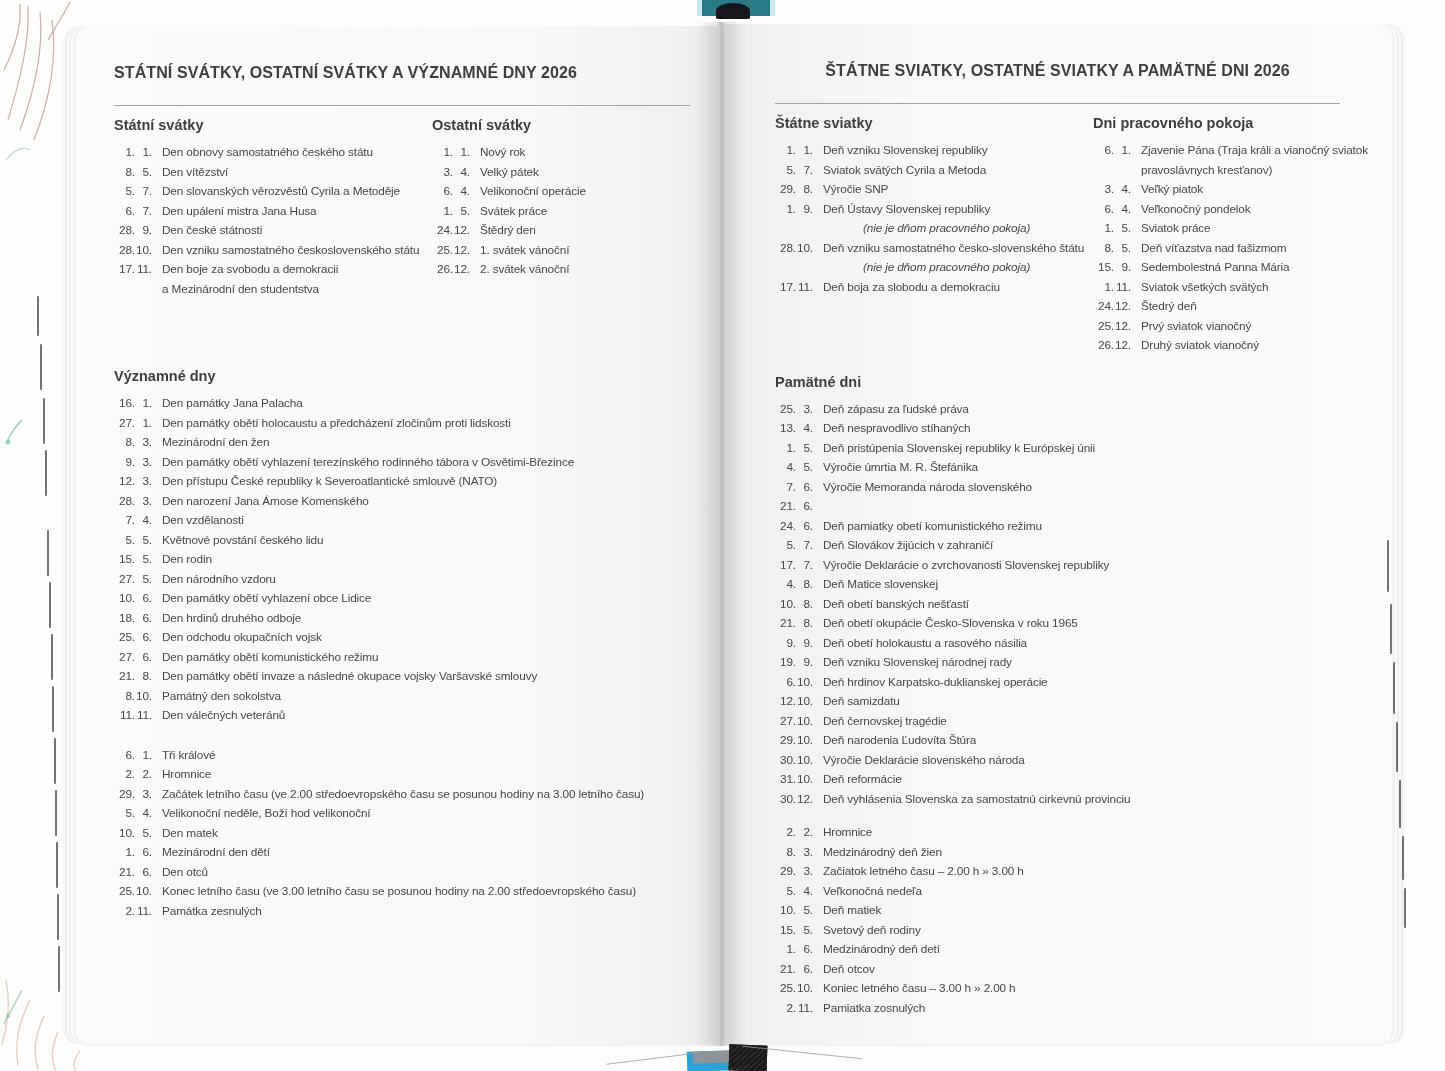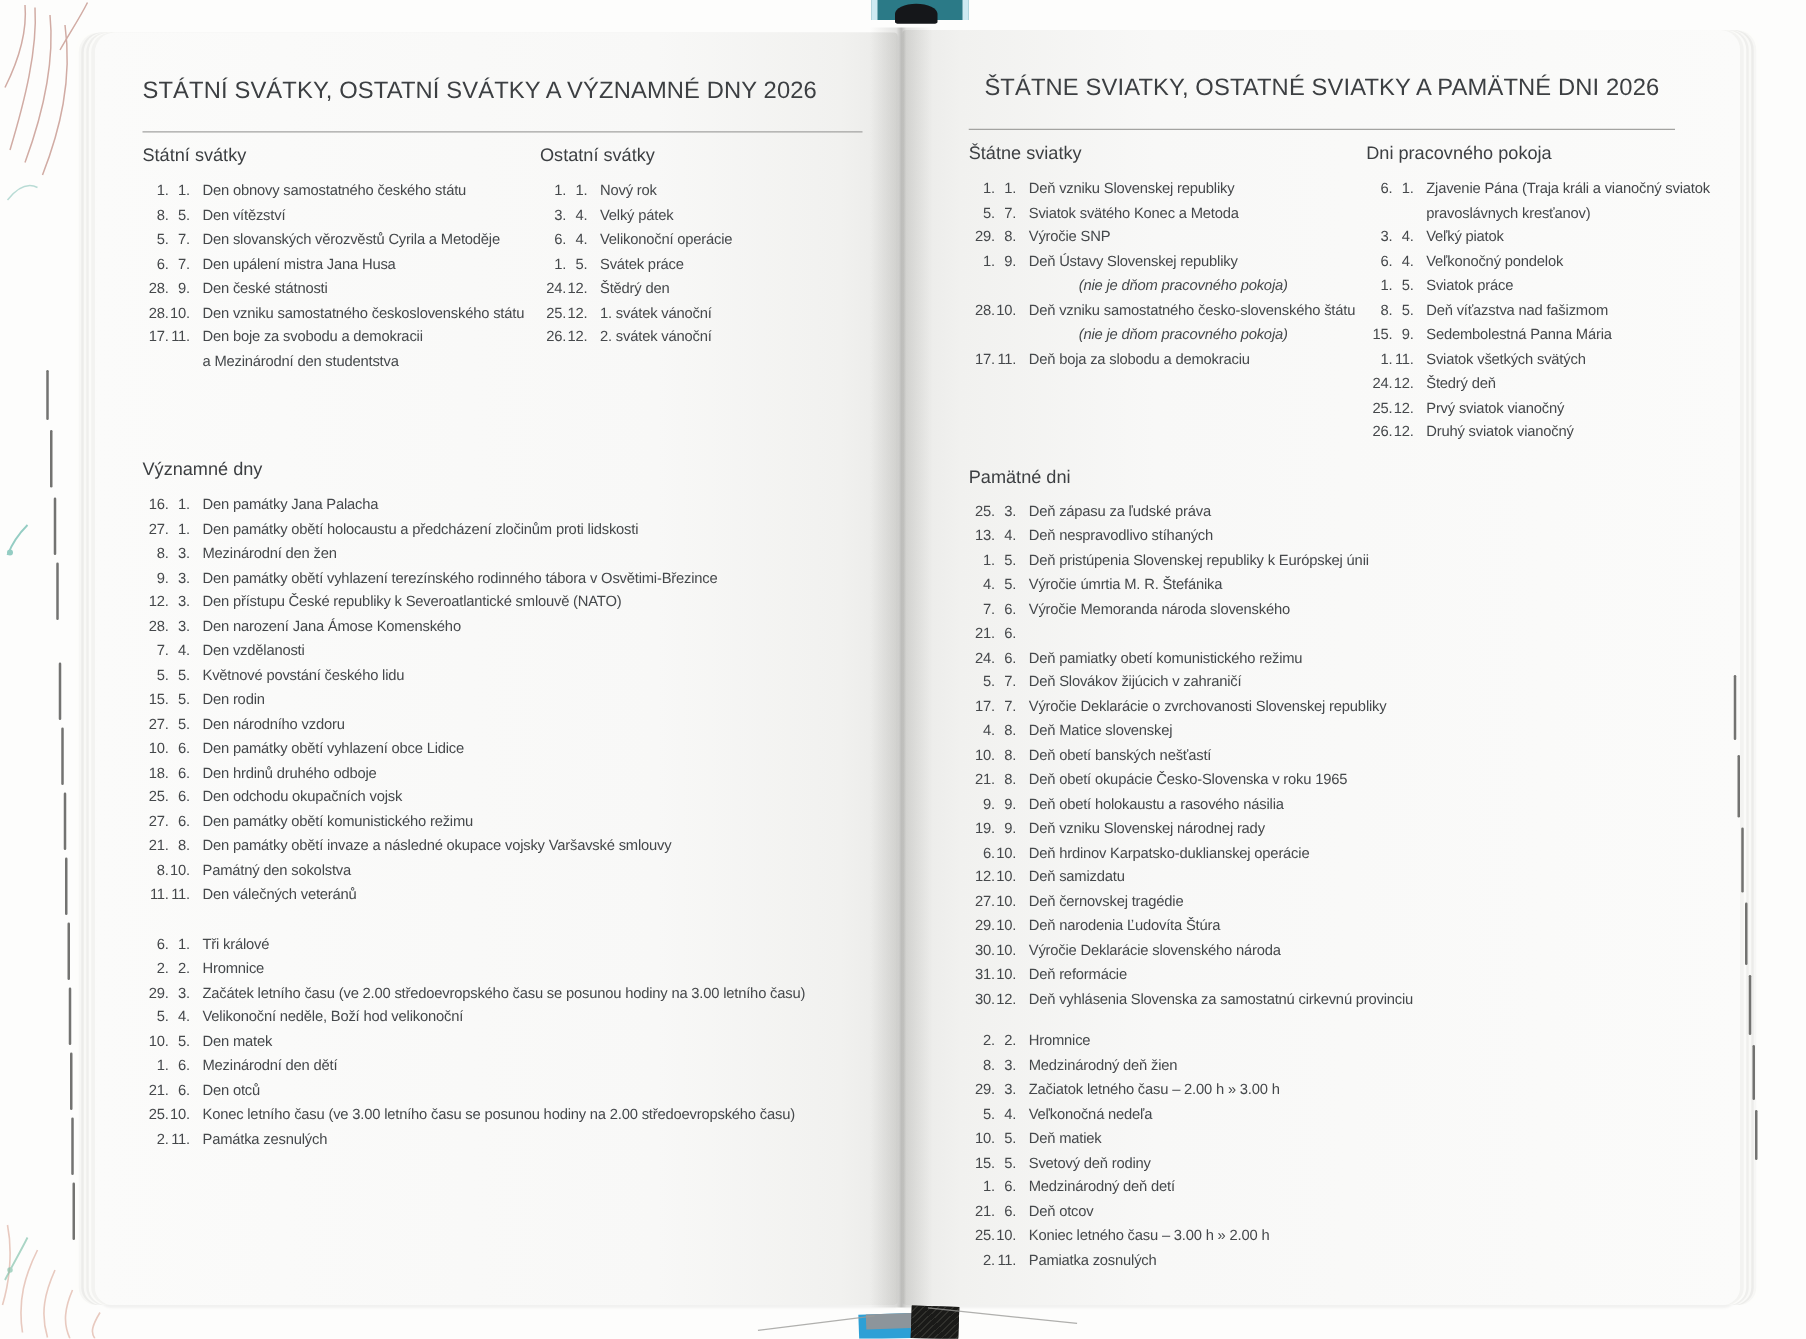--- a/index.html
+++ b/index.html
@@ -16,25 +16,25 @@
     border-radius:3px 16px 14px 3px;
     background:linear-gradient(to left,#fbfbfa 0%,#f8f8f7 70%,#f1f1ef 93%,#e9e9e7 100%);
     box-shadow:3px 0 0 #f3f3f1,5px 0 0 #fbfbf9,7px 0 0 #efefed,9px 0 0 #f9f9f7,
                11px 0 0 #ececea,13px 0 0 #f7f7f5,16px 0 0 #fdfdfb,0 2px 2px rgba(0,0,0,.05);}
   .gutter{position:absolute;left:696px;top:22px;width:50px;height:1024px;pointer-events:none;
     background:linear-gradient(to right,rgba(70,70,64,0) 0%,rgba(70,70,64,.14) 42%,
                rgba(45,45,40,.30) 50%,rgba(70,70,64,.14) 58%,rgba(70,70,64,0) 100%);}
   
   .inner-l{padding:36px 28px 0 38px;}
   .inner-r{padding:36px 52px 0 53px;}
-  h1.ptitle{margin:0;font-size:19px;line-height:22px;font-weight:normal;color:#3c3f42;
+  h1.ptitle{margin:0;font-size:16px;line-height:22px;font-weight:bold;color:#3c3f42;
     letter-spacing:.1px;}
   .ptitle.right{text-align:center;}
   .rule{border:none;border-top:1px solid #a3a3a1;margin:21px 0 9px 0;}
-  h2.shead{margin:0 0 8px 0;font-size:14.5px;line-height:20px;font-weight:normal;color:#3c3f42;}
+  h2.shead{margin:0 0 8px 0;font-size:14.5px;line-height:20px;font-weight:bold;color:#3c3f42;}
   .topcols{display:flex;}
   .topcols .col1{width:290px;flex:0 0 290px;}
   .topcols .col2{flex:1;margin-left:28px;}
   .hlist{font-size:11.8px;letter-spacing:-0.15px;}
   .row{display:flex;line-height:19.5px;white-space:nowrap;}
   .row .d{width:21px;text-align:right;flex:0 0 21px;}
   .row .m{width:17px;text-align:right;flex:0 0 17px;}
   .row .t{padding-left:10px;}
   .row .cont{display:block;}
   .row .it{font-style:italic;margin-left:40px;}
@@ -337,21 +337,21 @@
           <h2 class="shead">Štátne sviatky</h2>
           <div class="hlist">
               <div class="row">
                 <span class="d">1.</span>
                 <span class="m">1.</span>
                 <span class="t">Deň vzniku Slovenskej republiky</span>
               </div>
               <div class="row">
                 <span class="d">5.</span>
                 <span class="m">7.</span>
-                <span class="t">Sviatok svätého Konec a Metoda</span>
+                <span class="t">Sviatok svätých Cyrila a Metoda</span>
               </div>
               <div class="row">
                 <span class="d">29.</span>
                 <span class="m">8.</span>
                 <span class="t">Výročie SNP</span>
               </div>
               <div class="row">
                 <span class="d">1.</span>
                 <span class="m">9.</span>
                 <span class="t">Deň Ústavy Slovenskej republiky<span class="cont it">(nie je dňom pracovného pokoja)</span></span>

